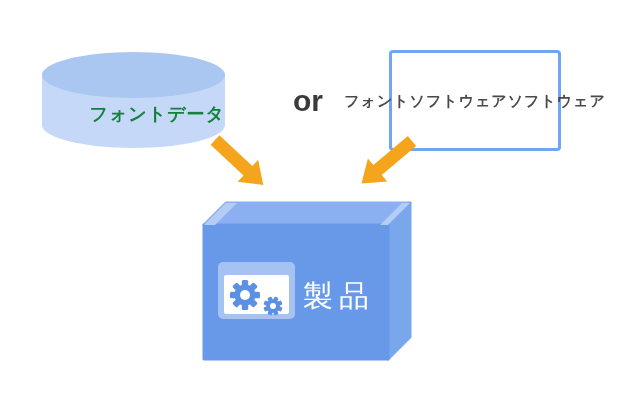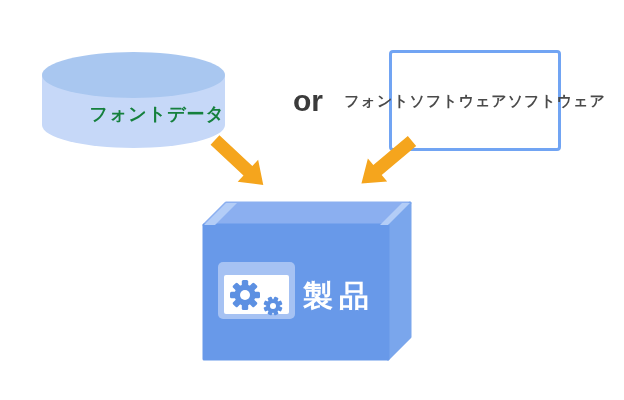--- a/index.html
+++ b/index.html
@@ -50,21 +50,21 @@
   .face-top{fill:#8baff0;stroke:#8baff0;stroke-width:3;stroke-linejoin:round;}
   .face-right{fill:#7aa6ec;stroke:#7aa6ec;stroke-width:3;stroke-linejoin:round;}
   .bevel{fill:#b3cdf7;}
   .win-outer{fill:#a6c2f3;}
   .win-inner{fill:#ffffff;}
   .gear{fill:#5c90e2;}
   .gear-hole{fill:#ffffff;}
   
   .product-label{
     position:absolute;left:303px;top:276px;
-    color:#ffffff;font-size:30px;font-weight:bold;letter-spacing:6px;
+    color:#ffffff;font-size:30px;font-weight:normal;letter-spacing:6px;
     white-space:nowrap;
   }
 </style>
 </head>
 <body>
 
 <div class="canvas">
 
   <div class="cylinder">
     <div class="cyl-body"></div>

